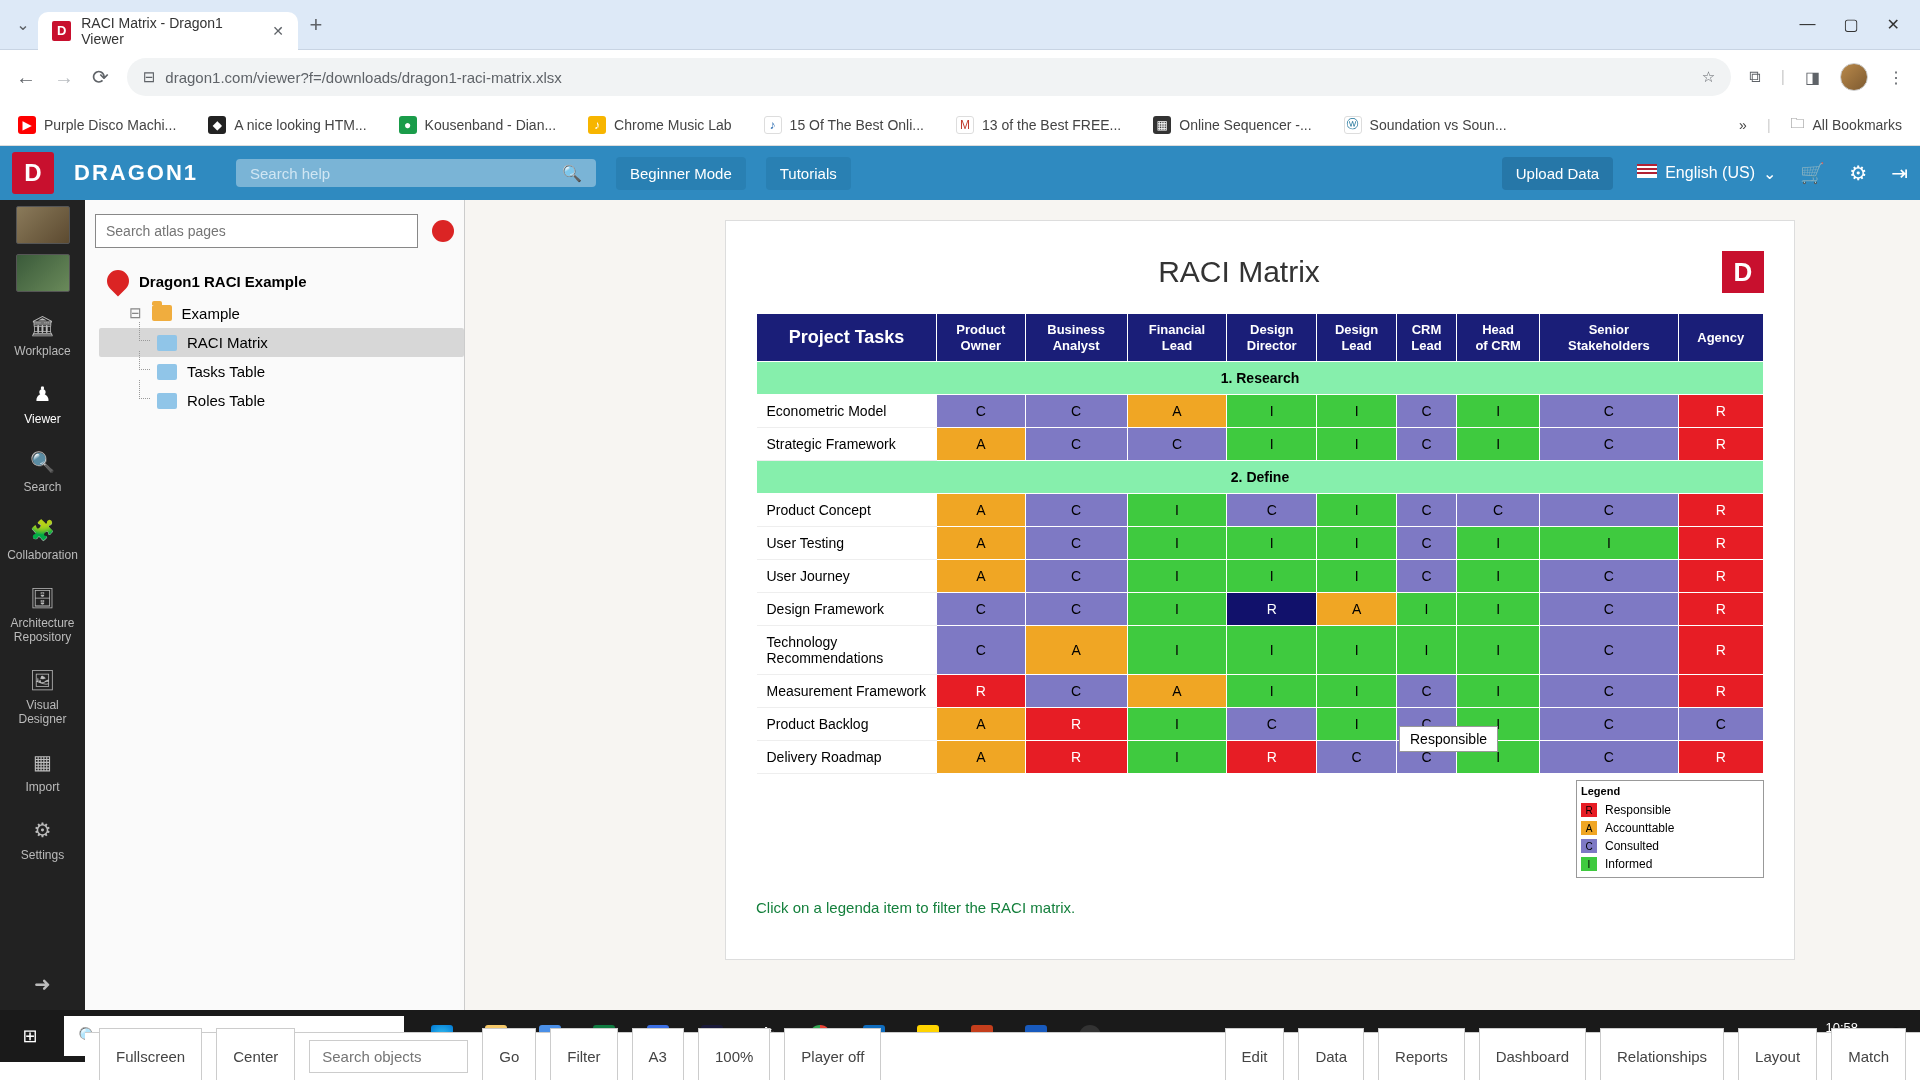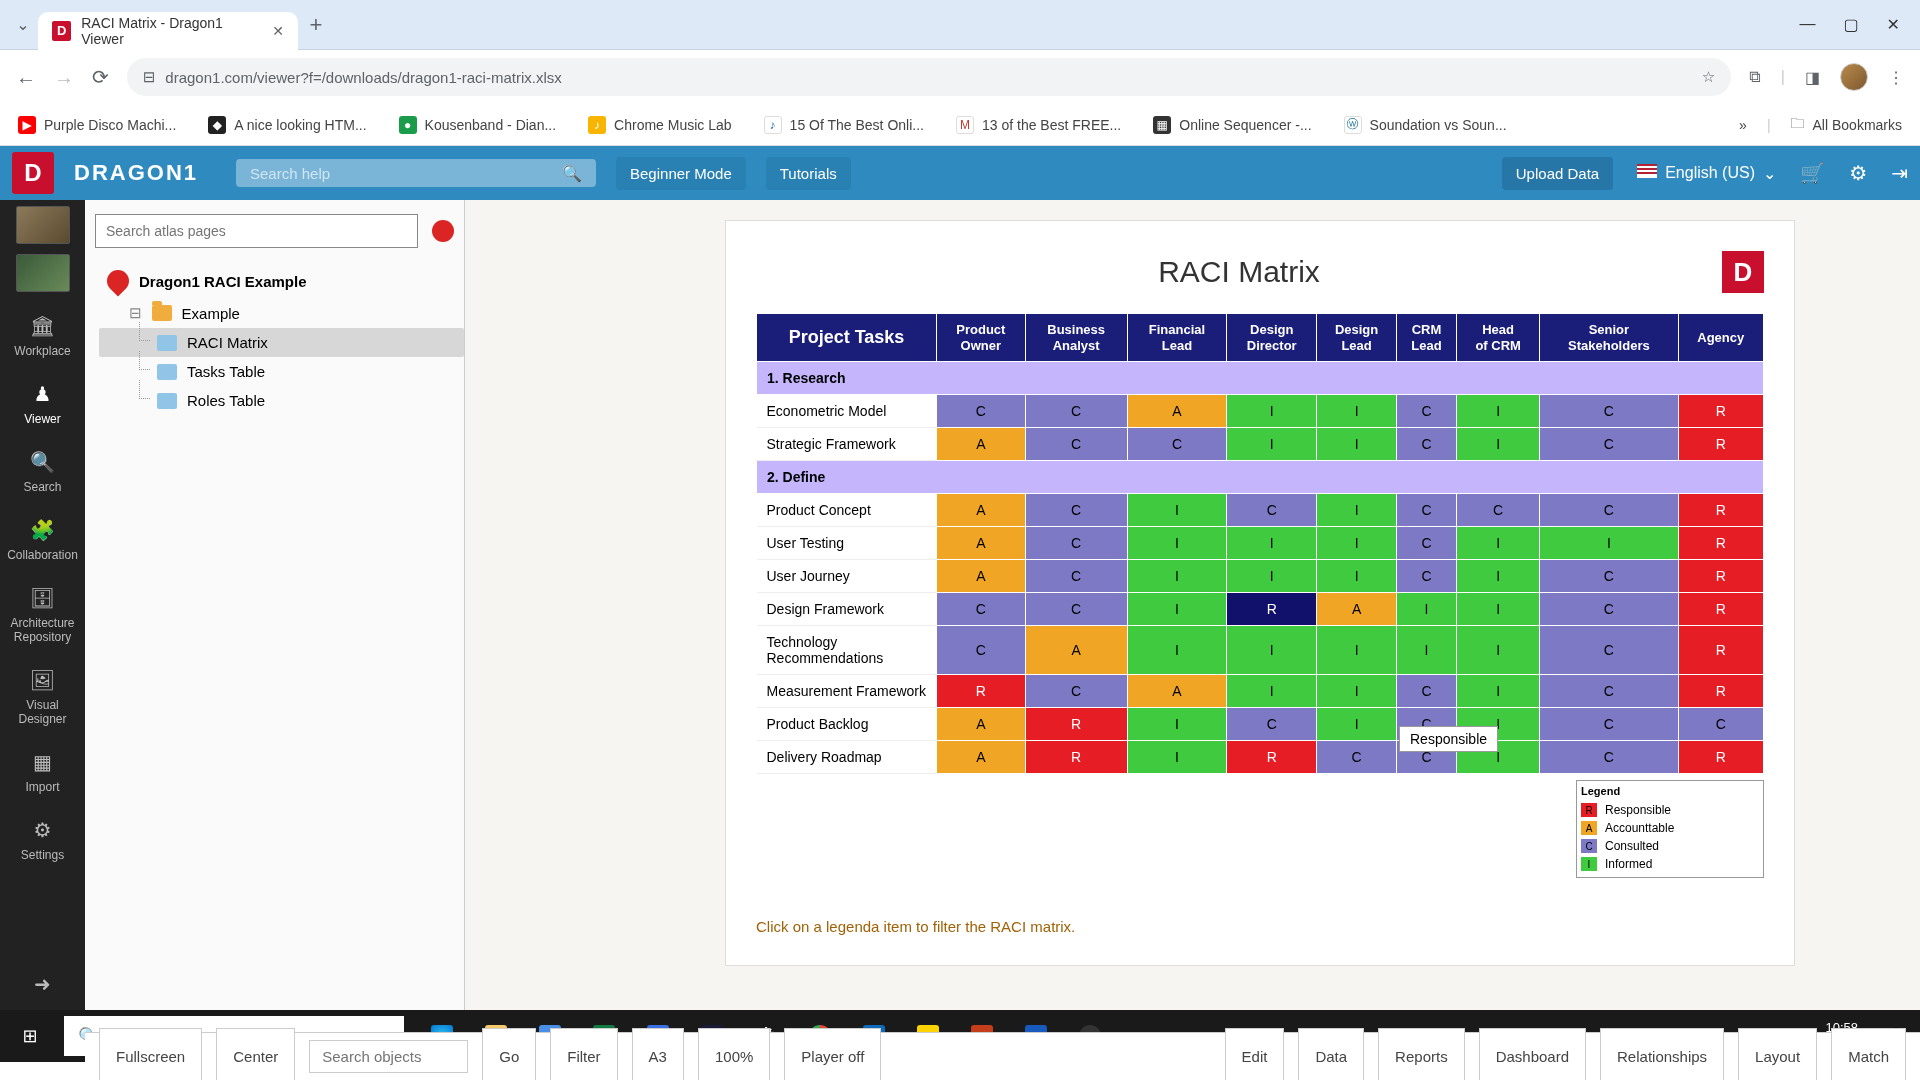--- a/index.html
+++ b/index.html
@@ -60,32 +60,32 @@
 .sheet{background:#fff;width:1070px;min-height:740px;border:1px solid #ddd;padding:30px}
 .sheet-header{display:flex;align-items:center;margin-bottom:20px}
 .sheet-title{flex:1;text-align:center;font-size:30px;color:#333;font-weight:400}
 .sheet-logo{background:#c8102e;color:#fff;width:42px;height:42px;display:flex;align-items:center;justify-content:center;font-size:26px;font-weight:bold}
 
 .raci{width:100%;border-collapse:collapse;font-size:14px}
 .raci th{background:#1a1e78;color:#fff;padding:8px 4px;font-weight:bold;border:1px solid #fff;font-size:13px;line-height:1.2}
 .raci th.first{font-size:18px}
 .raci td{border:1px solid #fff;padding:8px 10px;text-align:center}
 .raci td.task{text-align:left;background:#fff;border:none;border-bottom:1px solid #eee}
-.section-row td{background:#c4b5fd;text-align:left;font-weight:bold;padding:8px 10px}
+.section-row td{background:#86efac;text-align:center;font-weight:bold;padding:8px 10px}
 .cell-R{background:#e71d25;color:#fff}
 .cell-A{background:#f0a624;color:#000}
 .cell-C{background:#7e79c4;color:#000}
 .cell-I{background:#3fca3f;color:#000}
 .cell-Rdark{background:#11116b;color:#fff}
 .tooltip{position:absolute;background:#fff;border:1px solid #999;padding:4px 10px;font-size:14px;left:934px;top:526px;z-index:10}
 .legend{border:1px solid #999;width:188px;margin-left:auto;margin-top:6px;padding:4px;font-size:12px}
 .legend-title{font-weight:bold;margin-bottom:4px;font-size:11px}
 .legend-row{display:flex;align-items:center;gap:8px;padding:2px 0}
 .legend-sw{width:16px;height:14px;display:flex;align-items:center;justify-content:center;font-size:10px;color:#000}
-.hint{font-size:15px;margin-top:40px;color:#a16207}
+.hint{font-size:15px;margin-top:21px;color:#15803d}
 
 .bottombar{position:absolute;bottom:0;left:85px;right:0;height:48px;background:#fff;border-top:1px solid #ccc;display:flex;align-items:center;padding:0 14px;gap:14px}
 .bbtn{border:1px solid #ccc;padding:19px 16px;font-size:15px;color:#444;background:#fff;cursor:pointer}
 .bsearch{border:1px solid #ccc;padding:7px 12px;font-size:15px;width:159px;outline:none;color:#666}
 .bb-right{margin-left:auto;display:flex;gap:14px}
 
 .taskbar{height:52px;background:#1a1a1a;display:flex;align-items:center;color:#fff;font-size:13px}
 .win-start{width:60px;display:flex;align-items:center;justify-content:center;font-size:18px}
 .tb-search{background:#fff;color:#666;height:40px;width:340px;margin-left:4px;display:flex;align-items:center;padding:0 14px;gap:12px;font-size:17px}
 .tb-apps{display:flex;gap:2px;margin-left:12px}

